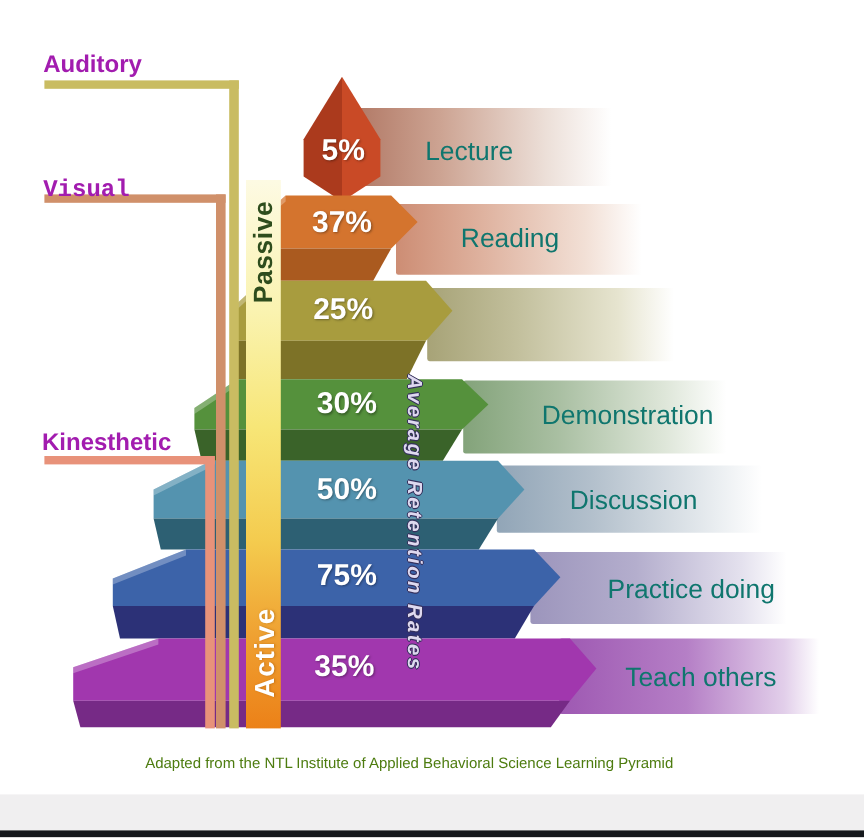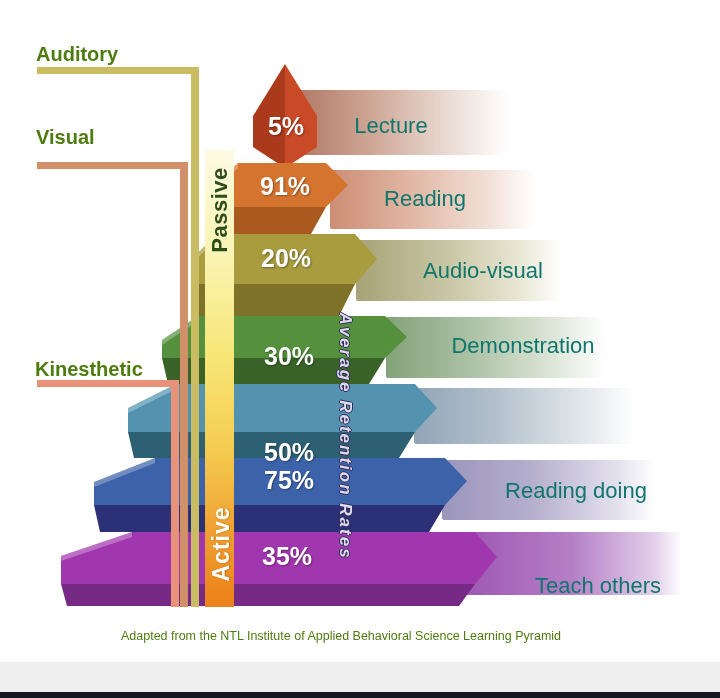--- a/index.html
+++ b/index.html
@@ -44,23 +44,23 @@
   .retention{position:absolute;z-index:4;left:345px;top:436px;white-space:nowrap;
     transform:translate(-50%,-50%) rotate(90deg);
     font-style:italic;font-weight:600;font-size:17px;letter-spacing:2px;color:#ded9ef;
     text-shadow:-1px 0 0 #35305c,1px 0 0 #35305c,0 -1px 0 #35305c,0 1px 0 #35305c;}
   
   .pct{position:absolute;z-index:4;transform:translate(-50%,-50%);
     font-size:25px;font-weight:bold;color:#ffffff;text-shadow:1px 1px 2px rgba(0,0,0,.35);}
   .method{position:absolute;z-index:4;transform:translate(-50%,-50%);
     font-size:22px;font-weight:400;color:#0f766e;white-space:nowrap;}
   
-  .modality{position:absolute;z-index:4;font-size:20px;font-weight:bold;color:#4d7c0f;white-space:nowrap;}
+  .modality{position:absolute;z-index:4;font-size:20px;font-weight:bold;color:#a21caf;white-space:nowrap;}
   .mod-aud{left:36px;top:43px;}
-  .mod-vis{left:36px;top:126px;}
+  .mod-vis{left:36px;top:147px;font-family:Liberation Mono, monospace;}
   .mod-kin{left:35px;top:358px;}
   
   .caption{position:absolute;z-index:4;left:341px;top:629px;transform:translateX(-50%);
     font-size:12.5px;color:#4d7c0f;white-space:nowrap;}
   .footer-gray{position:absolute;z-index:1;left:0;top:662px;width:720px;height:30px;background:#f0eff0;}
   .footer-dark{position:absolute;z-index:1;left:0;top:692px;width:720px;height:6px;background:#15181c;}
 </style>
 </head>
 <body>
 
@@ -111,33 +111,33 @@
   <div class="mline kin-h"></div>
   <div class="mline kin-v"></div>
 
   <div class="pa-bar"></div>
   <div class="vtext passive">Passive</div>
   <div class="vtext active">Active</div>
 
   <div class="retention">Average Retention Rates</div>
 
   <div class="pct" style="left:286px;top:126px;">5%</div>
-  <div class="pct" style="left:285px;top:186px;">91%</div>
-  <div class="pct" style="left:286px;top:258px;">20%</div>
-  <div class="pct" style="left:289px;top:356px;">30%</div>
-  <div class="pct" style="left:289px;top:408px;margin-top:44px;">50%</div>
+  <div class="pct" style="left:285px;top:186px;">37%</div>
+  <div class="pct" style="left:286px;top:258px;">25%</div>
+  <div class="pct" style="left:289px;top:337px;">30%</div>
+  <div class="pct" style="left:289px;top:408px;">50%</div>
   <div class="pct" style="left:289px;top:480px;">75%</div>
   <div class="pct" style="left:287px;top:556px;">35%</div>
 
   <div class="method" style="left:391px;top:126px;">Lecture</div>
   <div class="method" style="left:425px;top:199px;">Reading</div>
-  <div class="method" style="left:483px;top:271px;">Audio-visual</div>
   <div class="method" style="left:523px;top:346px;">Demonstration</div>
-  <div class="method" style="left:576px;top:491px;">Reading doing</div>
-  <div class="method" style="left:598px;top:565px;margin-top:21px;">Teach others</div>
+  <div class="method" style="left:528px;top:417px;">Discussion</div>
+  <div class="method" style="left:576px;top:491px;">Practice doing</div>
+  <div class="method" style="left:584px;top:565px;">Teach others</div>
 
   <div class="modality mod-aud">Auditory</div>
   <div class="modality mod-vis">Visual</div>
   <div class="modality mod-kin">Kinesthetic</div>
 
   <div class="caption">Adapted from the NTL Institute of Applied Behavioral Science Learning Pyramid</div>
   <div class="footer-gray"></div>
   <div class="footer-dark"></div>
 
 </div>

